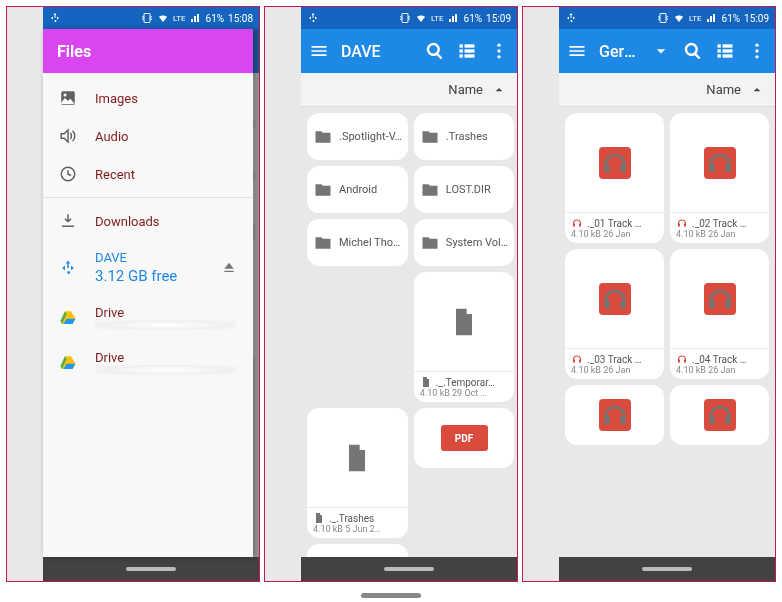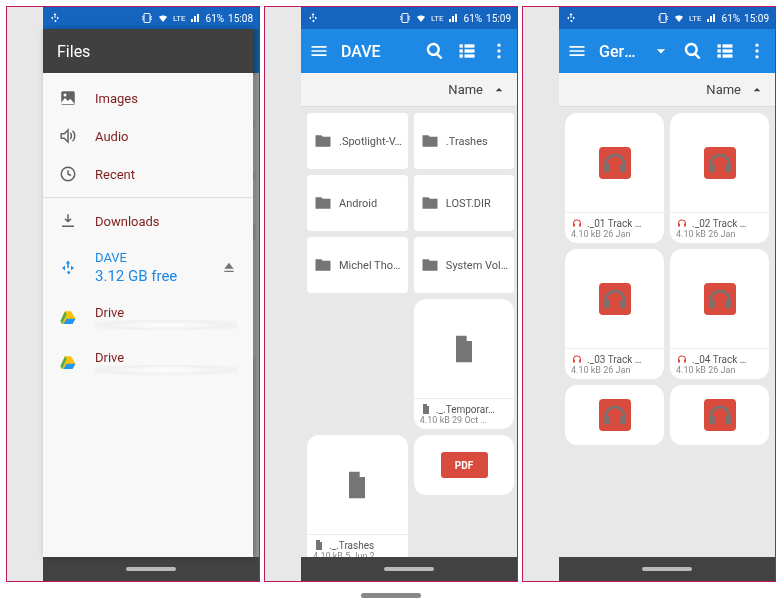--- a/index.html
+++ b/index.html
@@ -23,21 +23,21 @@
   .sorthdr { height: 34px; background: #f3f3f3; display: flex; align-items: center; justify-content: flex-end; padding: 0 10px; gap: 8px; font-size: 13px; color: #424242; border-bottom: 1px solid #ddd; }
   .sorthdr svg { width: 16px; height: 16px; fill: #424242; }
 
   
   .content { flex: 1; background: #e8e8e8; overflow: hidden; }
 
   
   .dim { flex:1; position: relative; }
   .dim-bg { position: absolute; inset:0; background: #000; opacity: 0.35; }
   .drawer { position: absolute; left:0; top:0; bottom:0; width: 210px; background: #f8f8f8; display: flex; flex-direction: column; box-shadow: 2px 0 6px rgba(0,0,0,.3); }
-  .drawer-title { height: 44px; background: #404040; color:#fff; display:flex; align-items:center; padding:0 14px; font-size:16px; font-weight:400; }
+  .drawer-title { height: 44px; background: #d946ef; color:#fff; display:flex; align-items:center; padding:0 14px; font-size:16px; font-weight:700; }
   .drawer-list { padding: 6px 0; }
   .drawer-item { display:flex; align-items:center; gap:18px; padding: 10px 16px; font-size:13px; color:#7f1d1d; }
   .drawer-item .di-icon { width:18px; height:18px; }
   .drawer-item .di-icon svg { width:100%; height:100%; fill:#616161; }
   .drawer-item.sel { color:#1e88e5; }
   .drawer-item.sel .di-icon svg { fill:#1e88e5; }
   .drawer-item .sub { font-size:15px; color:#1e88e5; margin-top:2px; }
   .drawer-item .col { display:flex; flex-direction:column; flex:1; }
   .drawer-item .eject { width:16px; height:16px; }
   .drawer-item .eject svg { fill:#757575; width:100%; height:100%; }
@@ -46,21 +46,21 @@
 
   
   .ghost-grid { position:absolute; right:0; top:0; bottom:0; width:60px; padding:6px 4px; display:flex; flex-direction:column; gap:6px; }
   .ghost-cell { background:#fff; height:46px; border-radius:2px; font-size:10px; color:#666; display:flex; align-items:center; justify-content:flex-end; padding:0 4px; overflow:hidden; }
   .ghost-top { height:34px; background:#f3f3f3; display:flex; align-items:center; justify-content:flex-end; padding:0 6px; gap:4px; font-size:13px; color:#424242; }
   .ghost-top svg{width:14px;height:14px;fill:#424242;}
   .ghost-tall { background:#fff; height:120px; margin-top:8px; border-radius:2px; font-size:10px; color:#666; display:flex; flex-direction:column; justify-content:flex-end; padding:4px; overflow:hidden; }
 
   
   .grid { display:grid; grid-template-columns: 1fr 1fr; gap:6px; padding:6px; }
-  .cell { background:#fff; border-radius:4px; display:flex; align-items:center; gap:6px; padding:6px; height:56px; }
+  .cell { background:#fff; border-radius:12px; display:flex; align-items:center; gap:6px; padding:6px; height:47px; }
   .cell .ci { width:20px; height:20px; flex-shrink:0; }
   .cell .ci svg { width:100%; height:100%; fill:#757575; }
   .cell .lbl { font-size:11px; color:#555; white-space:nowrap; overflow:hidden; text-overflow:ellipsis; }
 
   .tile { background:#fff; border-radius:12px; height:130px; display:flex; flex-direction:column; }
   .tile .thumb { flex:1; display:flex; align-items:center; justify-content:center; }
   .tile .thumb svg { width:32px; height:32px; fill:#757575; }
   .tile .meta { padding:4px 6px; font-size:10px; color:#555; border-top:1px solid #eee; }
   .tile .meta .row1 { display:flex; align-items:center; gap:4px; white-space:nowrap; overflow:hidden; }
   .tile .meta .row1 svg { width:12px; height:12px; fill:#d94b3d; flex-shrink:0; }

